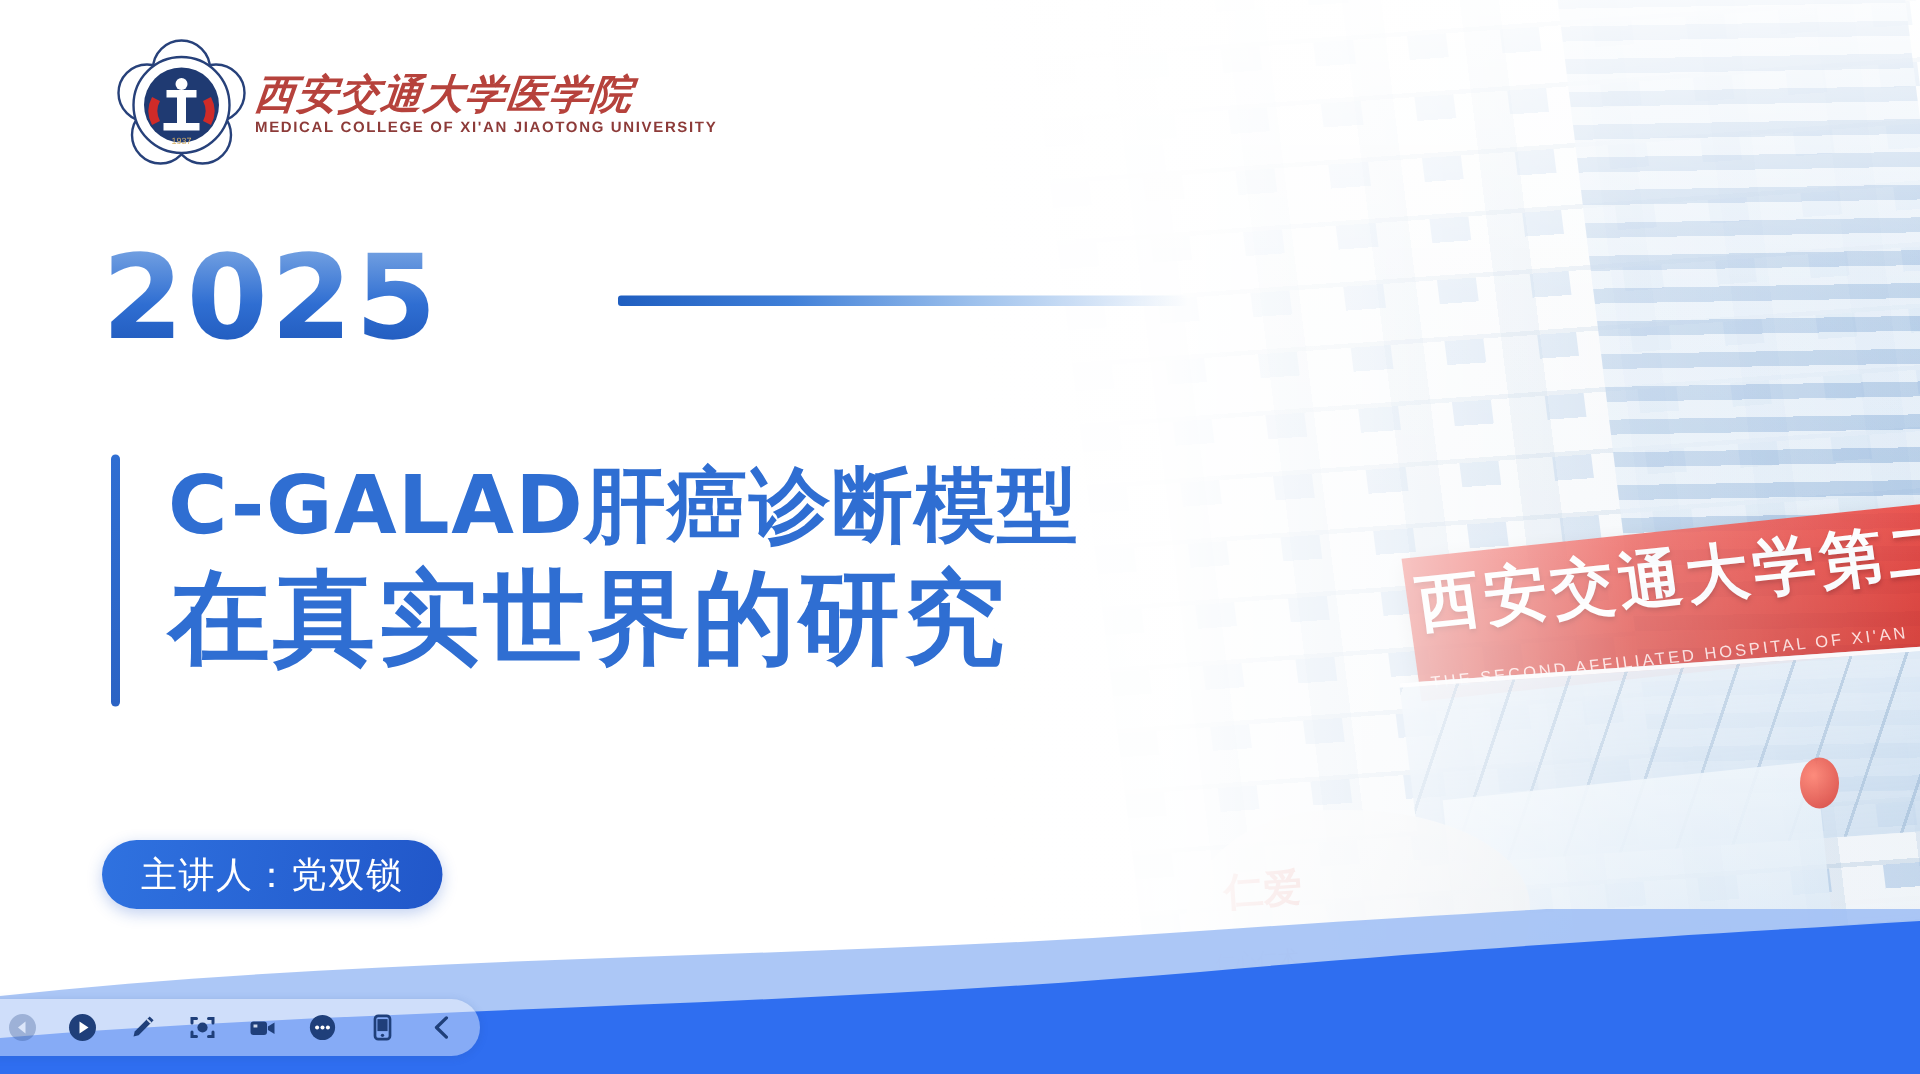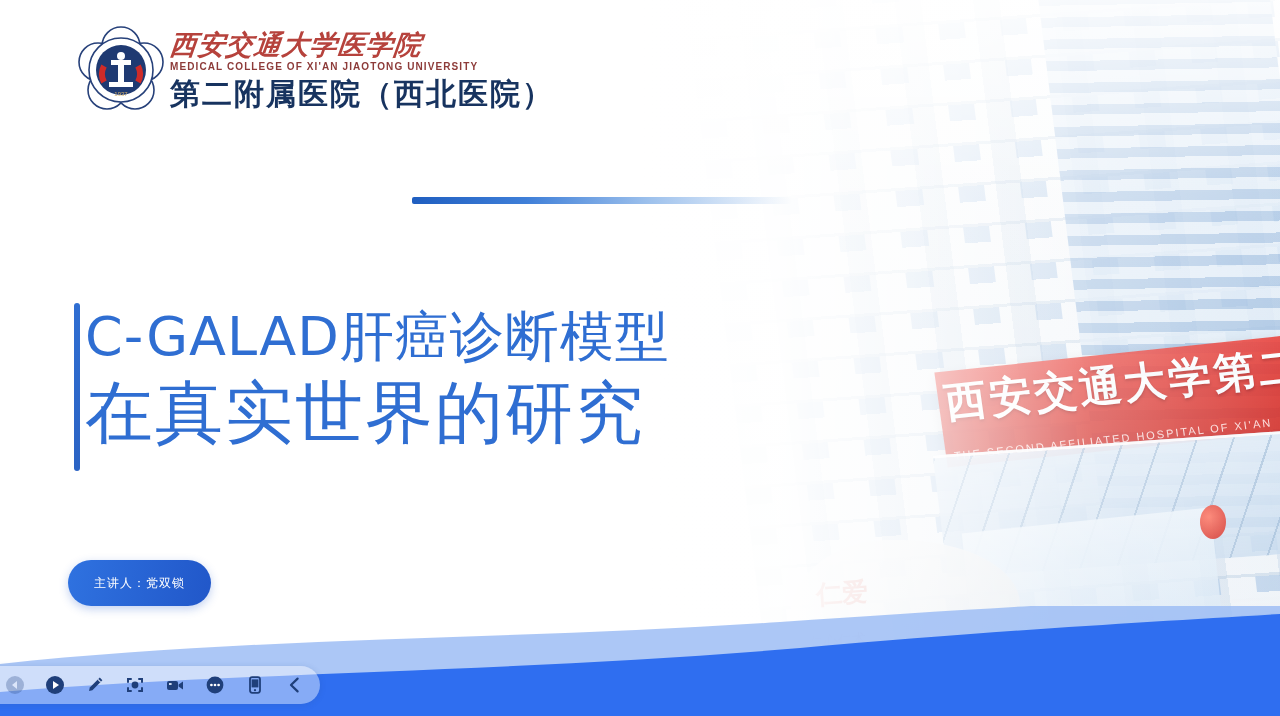--- a/index.html
+++ b/index.html
@@ -166,34 +166,34 @@
     background:linear-gradient(to right,#1f5ec0 0%,#3f7fd8 30%,#9cc0ec 62%,rgba(255,255,255,0) 100%);
     border-radius:2px;
   }
 
   
   .title-bar{
     position:absolute;left:74px;top:303px;width:6px;height:168px;
     background:linear-gradient(180deg,#2f6ed2,#2b63c4);border-radius:3px;
   }
   .title{
-    position:absolute;left:85px;top:306px;width:720px;
-    color:#2f6ed2;font-weight:normal;
+    position:absolute;left:112px;top:306px;width:720px;
+    color:#2f6ed2;font-weight:bold;
     font-family:"DejaVu Sans","Liberation Sans",sans-serif;
   }
   .title .l1{font-size:54px;line-height:1.16;letter-spacing:1px;white-space:nowrap;}
   .title .l2{font-size:68px;line-height:1.28;letter-spacing:2px;white-space:nowrap;}
 
   
   .badges{position:absolute;left:68px;top:560px;display:flex;gap:58px;}
   .badge{
     display:flex;align-items:center;justify-content:center;
     height:46px;padding:0 26px;border-radius:23px;
     background:linear-gradient(100deg,#2f72e0 0%,#2157c9 100%);
-    color:#ffffff;font-size:12px;letter-spacing:1px;white-space:nowrap;
+    color:#ffffff;font-size:24px;letter-spacing:1px;white-space:nowrap;
     font-family:"DejaVu Sans","Liberation Sans",sans-serif;
     box-shadow:0 3px 10px rgba(31,87,200,.28);
   }
 
   
   .wave{position:absolute;left:0;bottom:0;width:1280px;height:110px;}
   .wave svg{display:block;width:1280px;height:110px;}
 
   
   .toolbar{
@@ -263,24 +263,24 @@
         <rect x="33" y="34" width="20" height="5" fill="#ffffff"></rect>
         <rect x="40" y="34" width="6" height="26" fill="#ffffff"></rect>
         <rect x="31" y="56" width="24" height="5" fill="#ffffff"></rect>
         <circle cx="43" cy="30" r="4" fill="#ffffff"></circle>
         <text x="43" y="70" fill="#d8b36a" font-size="6" text-anchor="middle" font-family="Liberation Sans, sans-serif">1937</text>
       </svg>
     </div>
     <div class="logo-text">
       <div class="logo-cn1">西安交通大学医学院</div>
       <div class="logo-en">MEDICAL COLLEGE OF XI'AN JIAOTONG UNIVERSITY</div>
-      <div class="logo-cn2">第二附属医院（西北医院）</div>
-    </div>
-  </div>
-
+    </div>
+  </div>
+
+  <div class="year">2025</div>
   <div class="rule"></div>
 
   <div class="title-bar"></div>
   <div class="title">
     <div class="l1">C-GALAD肝癌诊断模型</div>
     <div class="l2">在真实世界的研究</div>
   </div>
 
   <div class="badges">
     <div class="badge">主讲人：党双锁</div>

